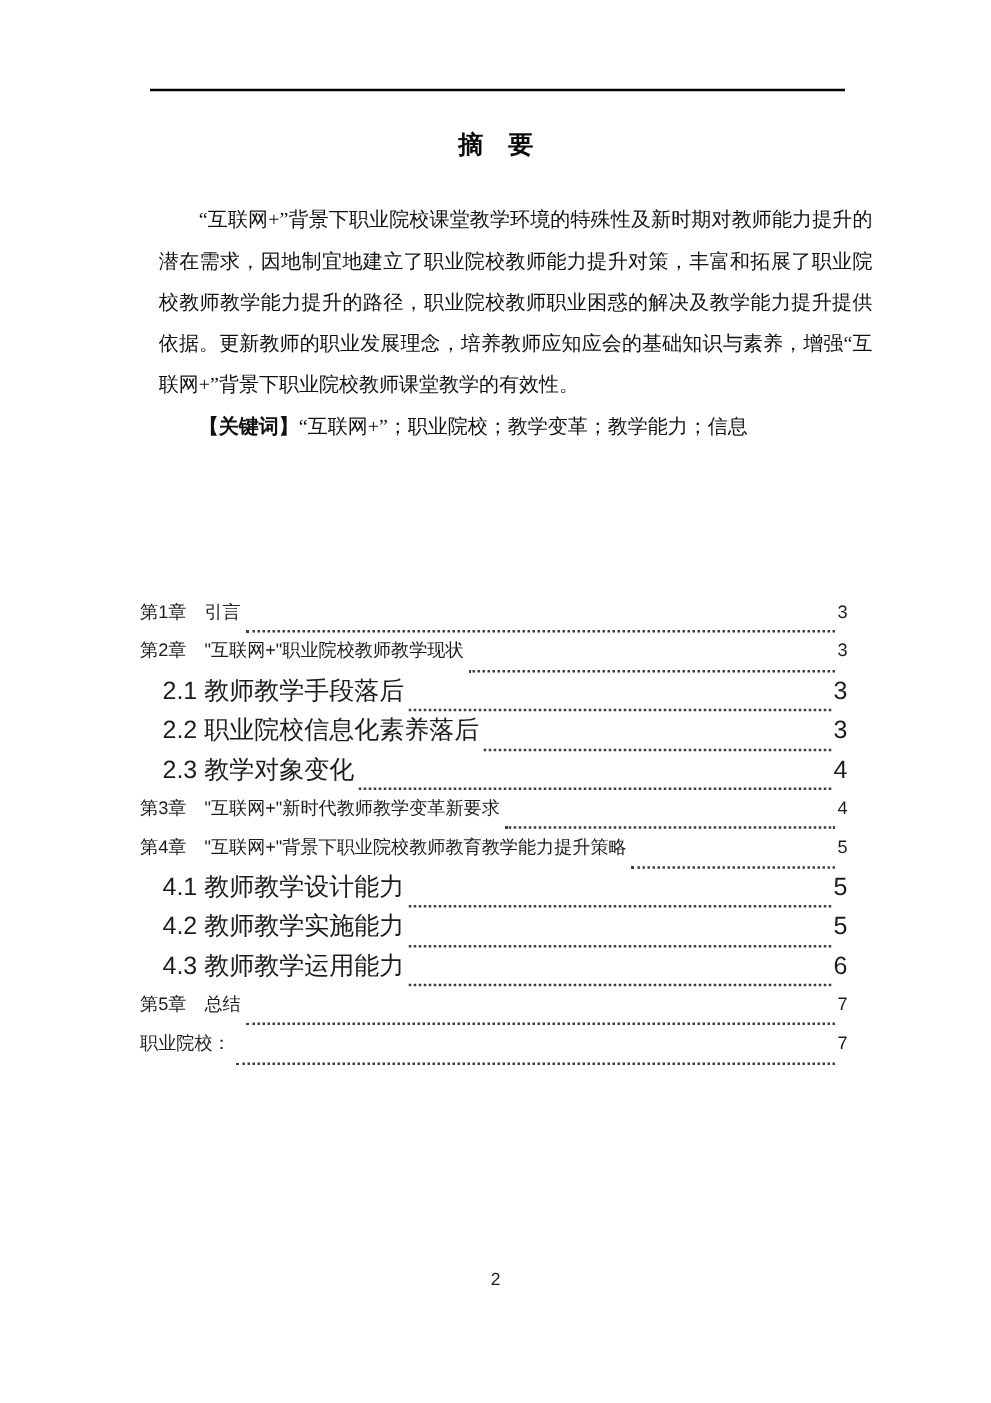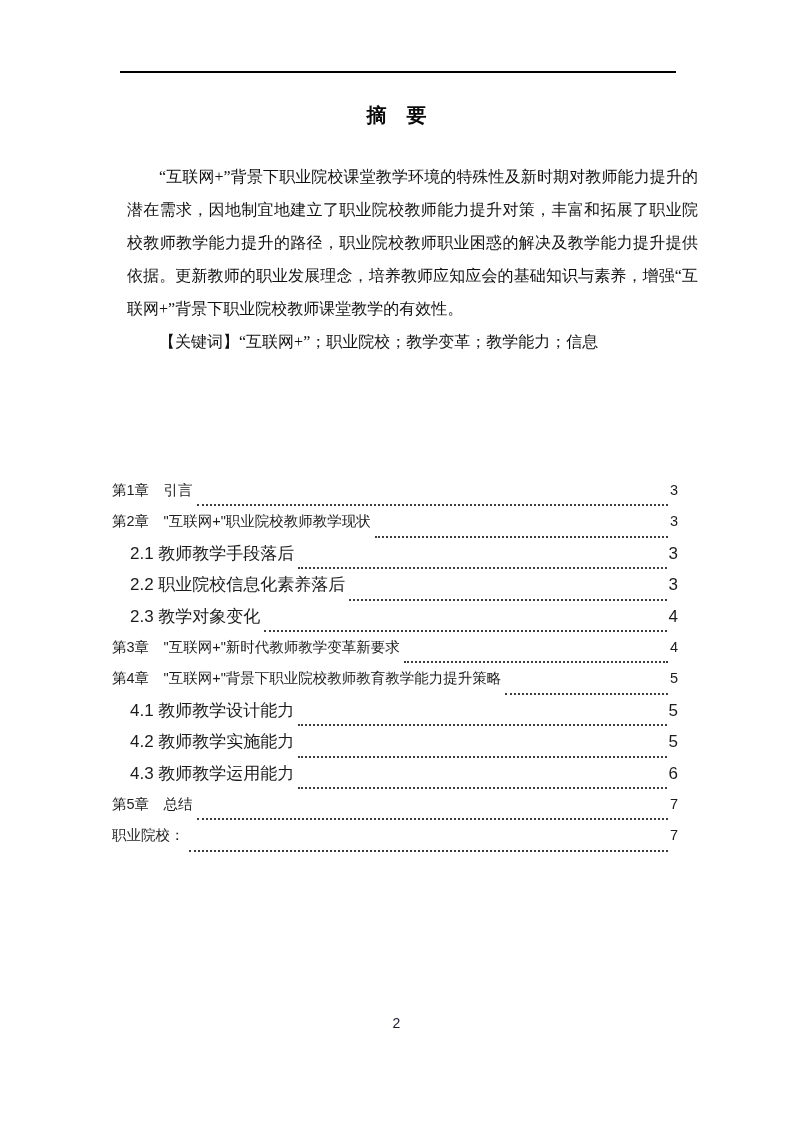--- a/index.html
+++ b/index.html
@@ -37,35 +37,35 @@
     left: 112px;
     top: 160px;
     width: 571px;
     font-size: 16px;
     line-height: 33px;
     text-align: justify;
     color: #111111;
     margin-left: 15px;
   }
   .abstract-body p { margin: 0; text-indent: 2em; }
-  .kw-label { font-weight: 400; }
+  .kw-label { font-weight: 700; }
   .toc-list {
     position: absolute;
     left: 112px;
     top: 480px;
     width: 566px;
     font-family: "Liberation Sans", sans-serif;
     color: #1c1c1c;
   }
   .toc-row {
     display: flex;
     height: 31.4px;
     font-size: 14.5px;
   }
-  .toc-row.lvl2 { padding-left: 18px; font-size: 17px; }
+  .toc-row.lvl2 { padding-left: 18px; font-size: 20px; }
   .toc-label { white-space: pre; line-height: 21px; }
   .toc-leader {
     flex: 1;
     min-width: 18px;
     border-bottom: 2px dotted #3d3d3d;
     margin: 0 2px 5px 4px;
   }
   .toc-page { line-height: 21px; }
   .footer-page-number {
     position: absolute;

